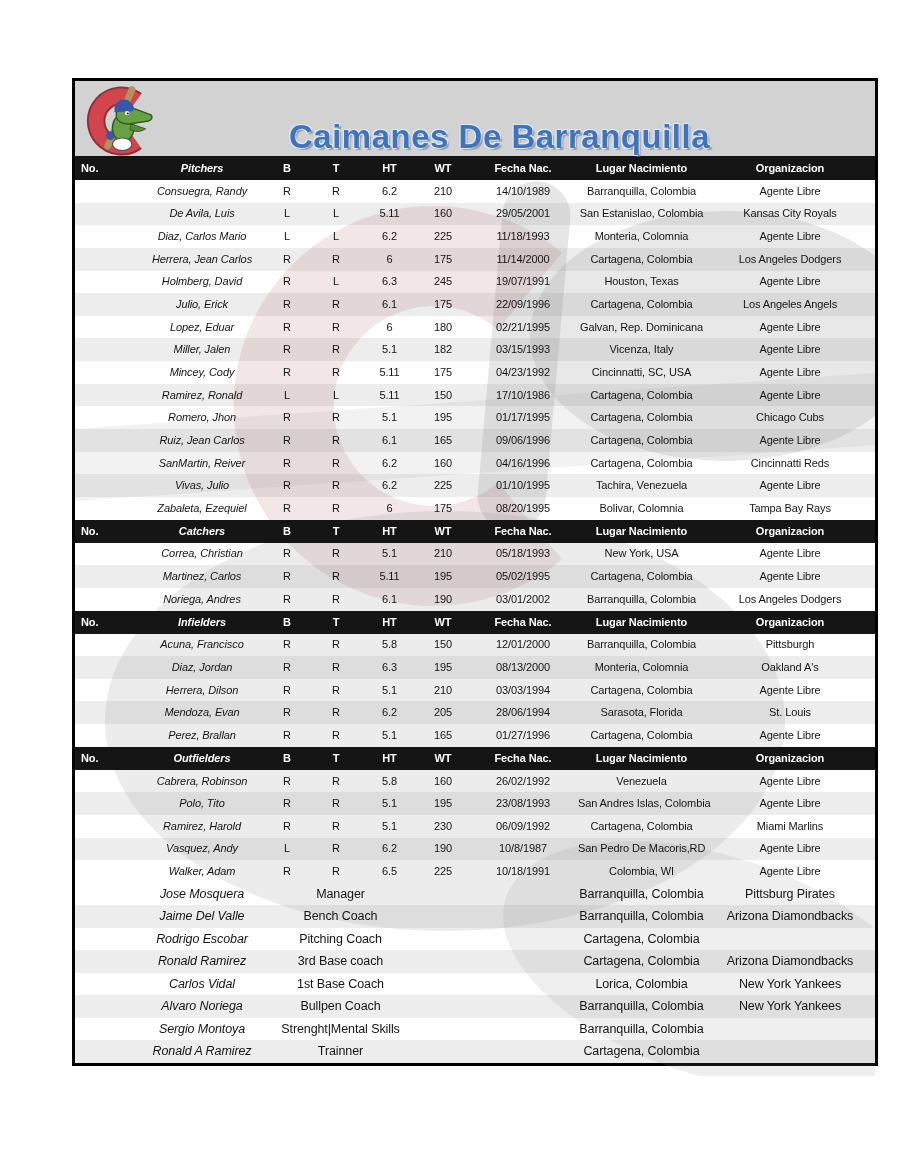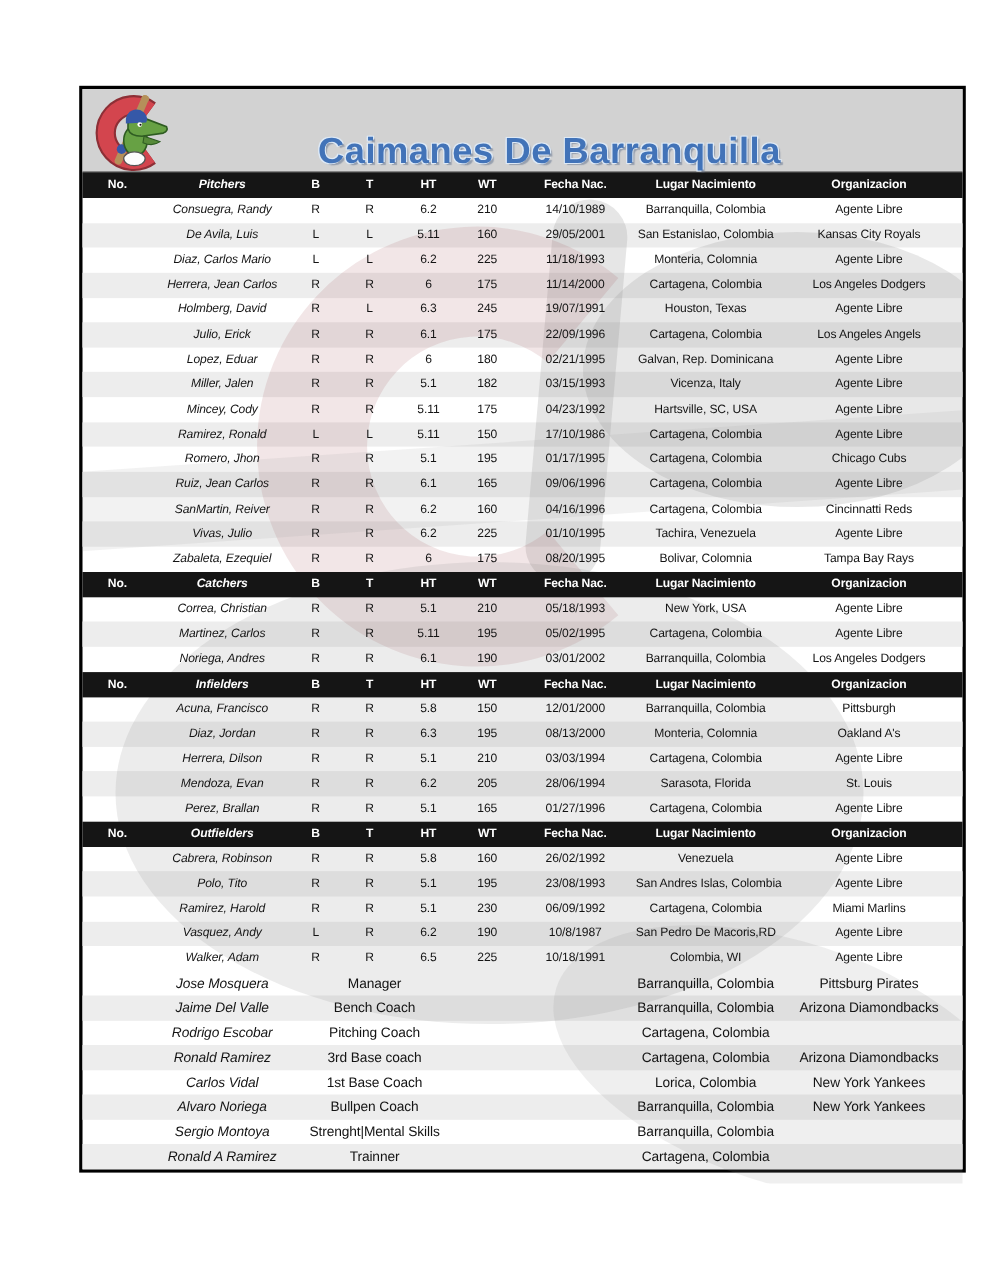--- a/index.html
+++ b/index.html
@@ -29,21 +29,21 @@
     display:grid;
     grid-template-columns:56px 132px 48px 50px 57px 50px 110px 127px 170px;
     align-items:center;height:22.65px;
   }
   .bar{background:#151515;color:#fff;height:23px;position:relative;z-index:2;}
   .bar .cell{font-weight:bold;color:#fff;}
   .cell{
     position:relative;z-index:2;text-align:center;font-size:11px;
     letter-spacing:-.1px;white-space:nowrap;line-height:1;
   }
-  .cell.no{text-align:left;padding-left:23px;}
+  .cell.no{text-align:left;padding-left:6px;}
   .cell.name{text-align:center;padding-left:10px;font-style:italic;}
   .prow.alt{background:#ededed;}
   .staff-row .cell{font-size:12.5px;}
   .staff-row{height:22.5px;}
   
   .watermark{
     position:absolute;left:0;top:95px;width:800px;height:900px;
     z-index:1;pointer-events:none;
   }
 </style>
@@ -180,21 +180,21 @@
         <div class="cell">Agente Libre</div>
       </div>
       <div class="row prow">
         <div class="cell no"></div>
         <div class="cell name">Mincey, Cody</div>
         <div class="cell">R</div>
         <div class="cell">R</div>
         <div class="cell">5.11</div>
         <div class="cell">175</div>
         <div class="cell">04/23/1992</div>
-        <div class="cell">Hartsville, SC, USA</div>
+        <div class="cell">Cincinnatti, SC, USA</div>
         <div class="cell">Agente Libre</div>
       </div>
       <div class="row prow alt">
         <div class="cell no"></div>
         <div class="cell name">Ramirez, Ronald</div>
         <div class="cell">L</div>
         <div class="cell">L</div>
         <div class="cell">5.11</div>
         <div class="cell">150</div>
         <div class="cell">17/10/1986</div>

